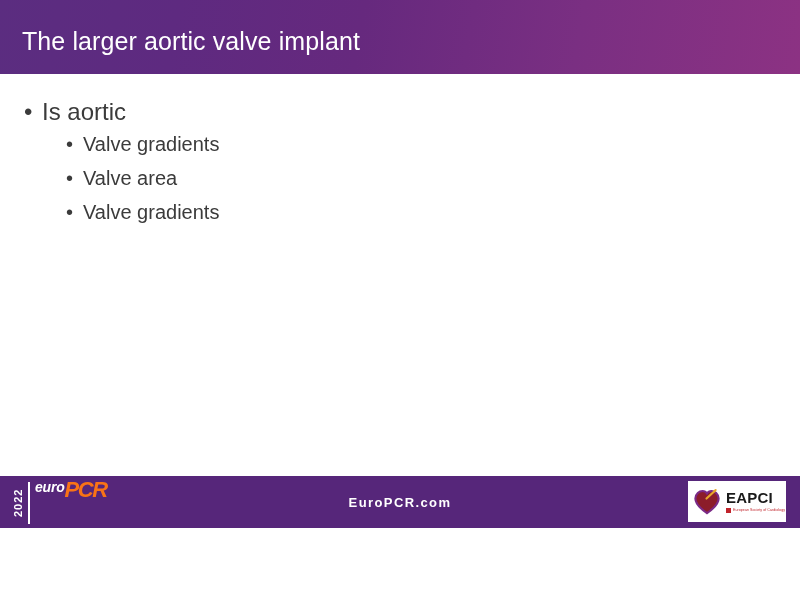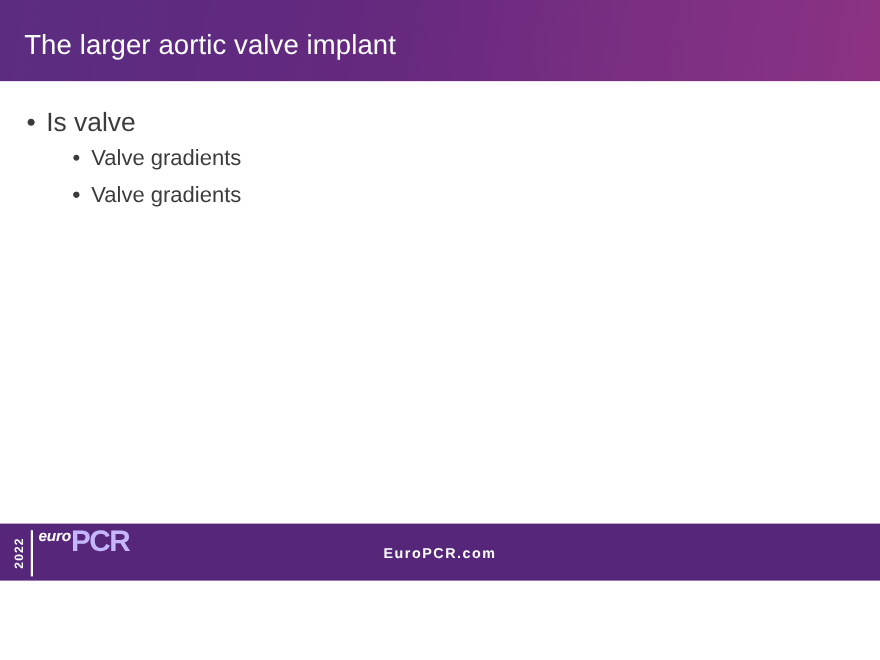--- a/index.html
+++ b/index.html
@@ -158,25 +158,26 @@
   .logo-euro {
     color: #ffffff;
     font-style: italic;
     font-weight: 700;
     font-size: 14px;
     line-height: 1;
     margin-bottom: 1px;
     letter-spacing: -0.2px;
   }
   .logo-pcr {
-    color: #c4b5fd;
-    font-weight: 700;
-    font-size: 27px;
+    color: #f97316;
+    font-weight: 700;
+    font-size: 22px;
     line-height: 0.92;
     letter-spacing: -1.4px;
+    font-style: italic;
   }
 
   
   .eapci-logo {
     position: absolute;
     right: 14px;
     top: 5px;
     width: 98px;
     height: 41px;
     background: #ffffff;
@@ -231,28 +232,29 @@
 
   <div class="slide-header">
     <div class="slide-title">The larger aortic valve implant</div>
   </div>
 
   <div class="slide-body">
     <div class="l1-wrap">
       <ul class="bullet-list">
         <li class="bullet-l1">
           <span class="dot">•</span>
-          <span>Is valve</span>
+          <span>Is aortic</span>
           <ul class="sub-list">
             <li class="bullet-l2">
               <span class="dot">•</span>
               <span>Valve gradients</span>
             </li>
             <li class="bullet-l2">
               <span class="dot">•</span>
+              <span>Valve area</span>
             </li>
             <li class="bullet-l2">
               <span class="dot">•</span>
               <span>Valve gradients</span>
             </li>
           </ul>
         </li>
       </ul>
     </div>
   </div>
@@ -265,16 +267,32 @@
       <div class="logo-words">
         <div class="logo-euro">euro</div>
         <div class="logo-pcr">PCR</div>
       </div>
     </div>
 
     <div class="footer-center">
       <span>EuroPCR.com</span>
     </div>
 
+    <div class="eapci-logo">
+      <div class="eapci-heart">
+        <svg width="28" height="28" viewBox="0 0 28 28" aria-hidden="true">
+          <path d="M14 25.2 C5.2 19 2.2 14.6 2.4 10.4 C2.6 5.6 6.2 3 9.5 3 C11.8 3 13.3 4.2 14 5.4 C14.7 4.2 16.2 3 18.5 3 C21.8 3 25.4 5.6 25.6 10.4 C25.8 14.6 22.8 19 14 25.2 Z" fill="#8c1d2a" stroke="#7b2a86" stroke-width="2.1"></path>
+          <line x1="13.5" y1="10.5" x2="22.5" y2="2.2" stroke="#e8a72c" stroke-width="2.2" stroke-linecap="round"></line>
+          <polygon points="23.6,1.1 22.0,4.6 19.9,2.6" fill="#e8a72c"></polygon>
+        </svg>
+      </div>
+      <div class="eapci-text">
+        <div class="eapci-name">EAPCI</div>
+        <div class="eapci-sub-row">
+          <span class="eapci-square"></span>
+          <span class="eapci-sub">European Society of Cardiology</span>
+        </div>
+      </div>
+    </div>
 
   </div>
 
 </div>
 
 </body></html>

